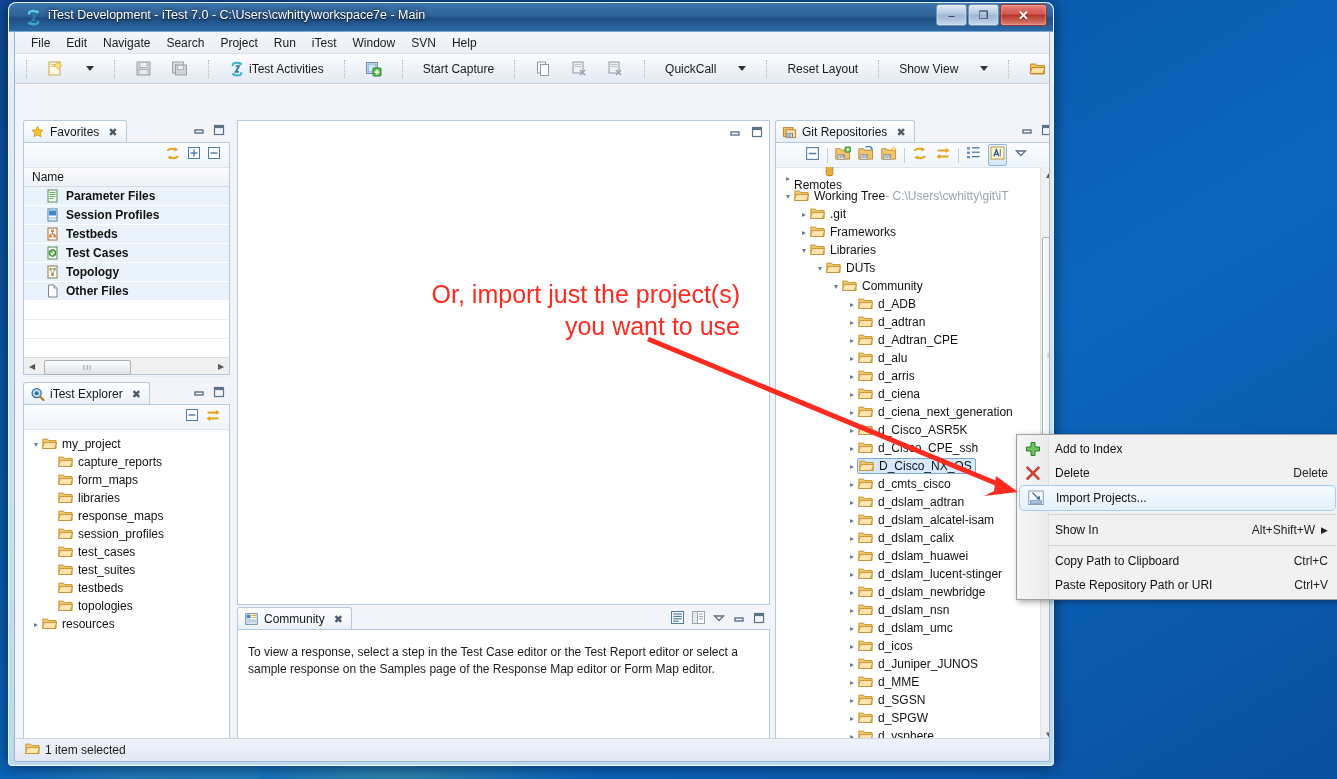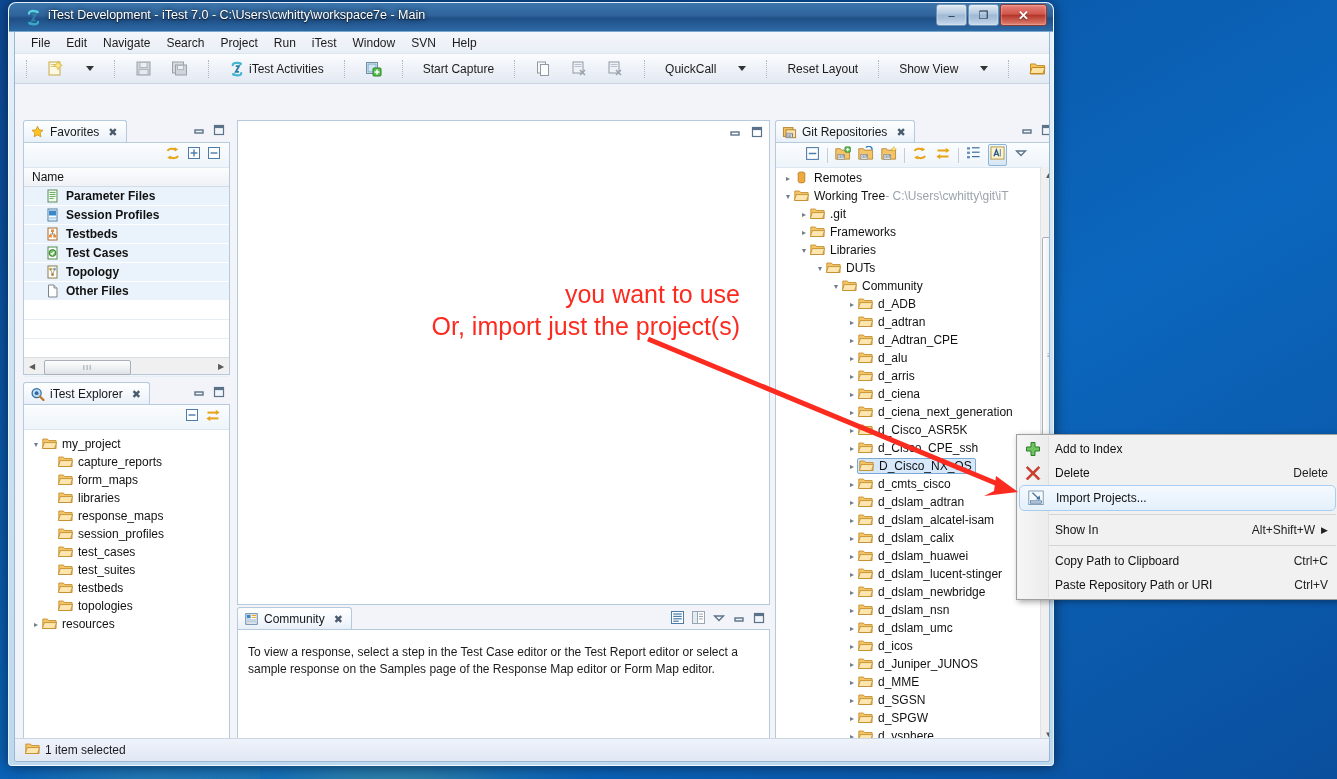--- a/index.html
+++ b/index.html
@@ -886,21 +886,21 @@
               <svg width="14" height="14" viewBox="0 0 14 14">
                   <path d="M2.5 5 h9 l-4.5 4.5z" fill="none" stroke="#5b7288" stroke-width="1.3"></path>
                 </svg>
             </span>
           </div>
 
           <div class="tree" style="position:absolute; left:0; right:17px; top:24px; bottom:17px; overflow:hidden; padding-top:2px;">
             <div id="git-rows">
                 <div class="trow" style="padding-left: 6px;">
                   <span class="twist">▸</span>
-                  <span style="display: flex; align-items: flex-end;">
+                  <span style="display: flex; align-items: flex-end; flex-direction: column;">
                     <span class="ico"><svg width="15" height="13" viewBox="0 0 16 14">
                         <ellipse cx="8" cy="2.6" rx="3.6" ry="1.6" fill="#f0a93c" stroke="#b0761c" stroke-width="0.8"></ellipse>
                         <path d="M4.4 2.6 v8.6 a3.6 1.6 0 0 0 7.2 0 v-8.6" fill="#f0a93c" stroke="#b0761c" stroke-width="0.8"></path>
                       </svg></span>
                     <span class="tlabel">Remotes</span>
                   </span>
                 </div>
                 <div class="trow" style="padding-left: 6px;">
                   <span class="twist">▾</span>
                   <span style="display: flex; align-items: center;">
@@ -1295,19 +1295,19 @@
     <span class="accel">Ctrl+C</span>
   </div>
 
   <div class="ctxitem">
     <span>Paste Repository Path or URI</span>
     <span class="accel">Ctrl+V</span>
   </div>
 </div>
 
 <div class="anno" style="left:340px; top:278px; width:400px;">
+  <div>Or, import just the project(s)</div>
   <div>you want to use</div>
-  <div>Or, import just the project(s)</div>
 </div>
 <svg class="anno-svg" viewBox="0 0 1337 779">
   <line x1="648" y1="339" x2="1005" y2="487" stroke="#fb2b20" stroke-width="5"></line>
   <path d="M1018 492 l-22 -16 -2 15 -10 5z" fill="#fb2b20"></path>
 </svg>
 
 </body></html>

